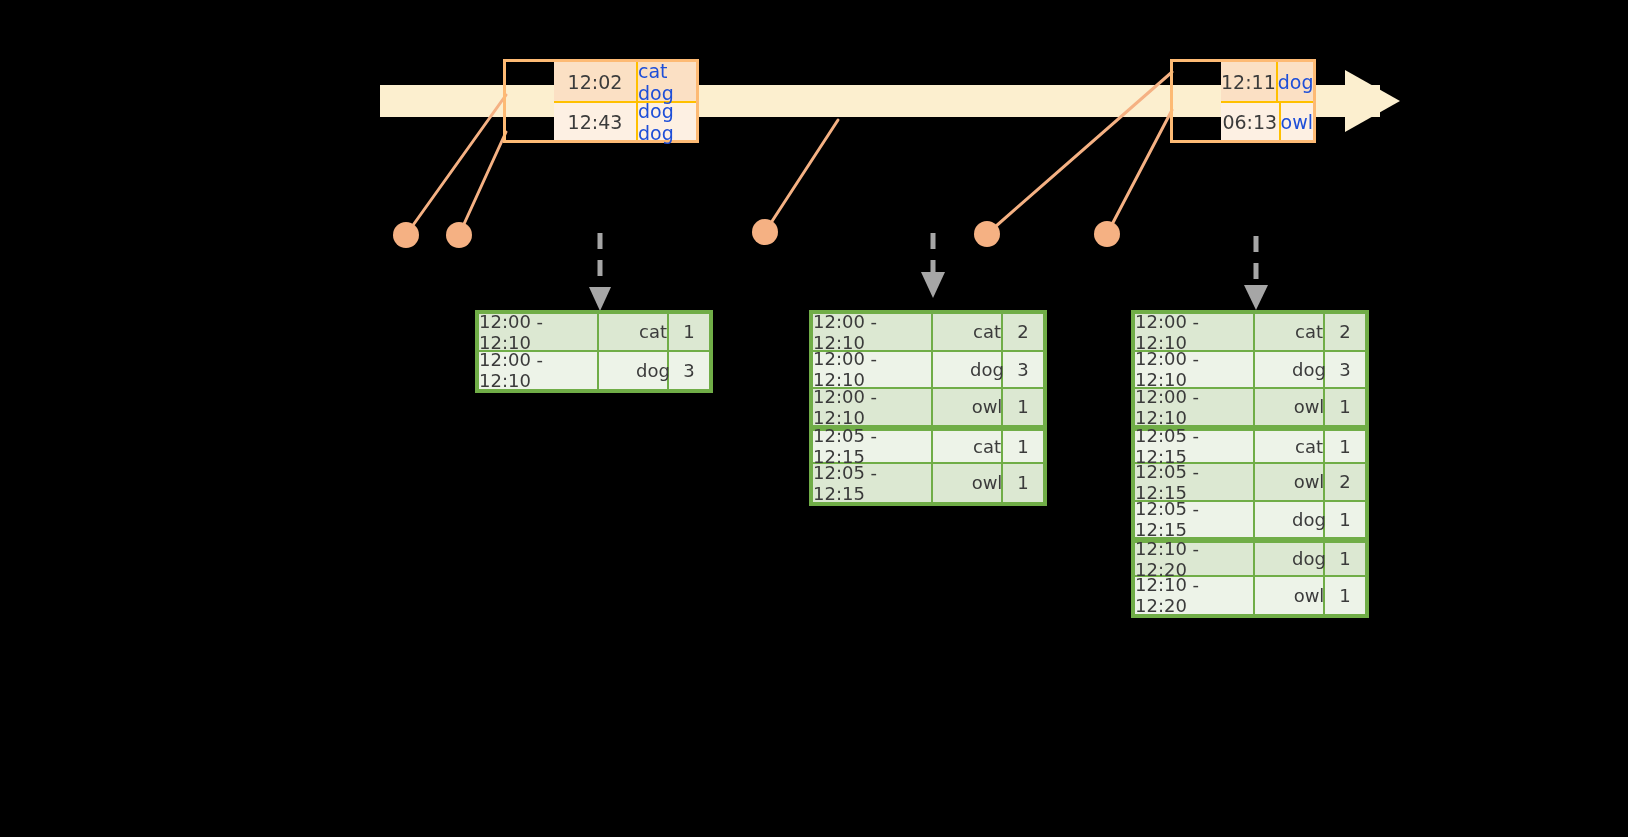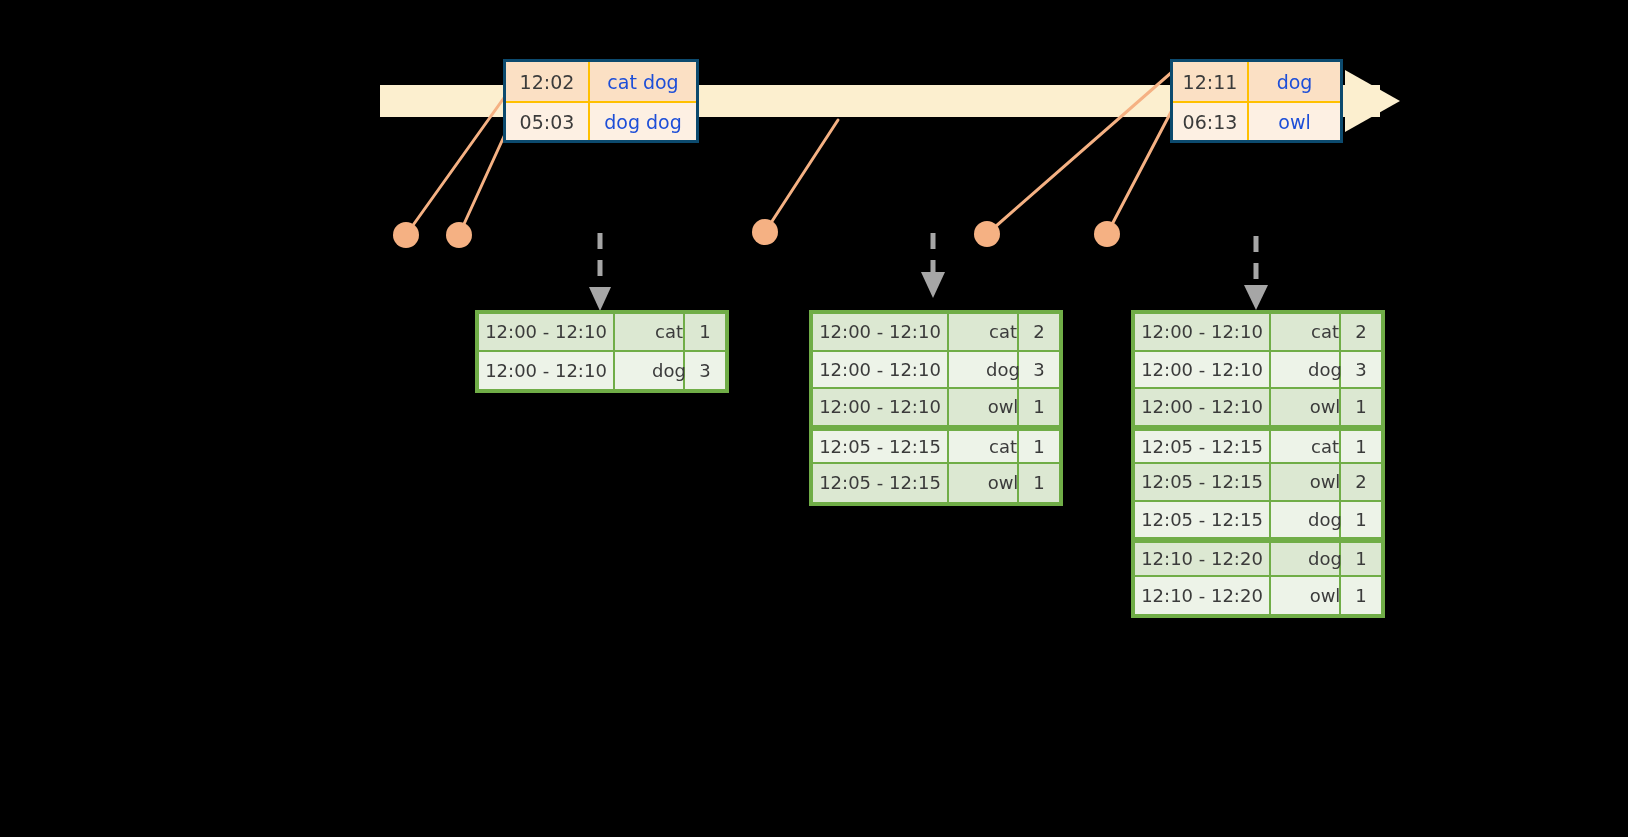--- a/index.html
+++ b/index.html
@@ -26,23 +26,24 @@
     position: absolute;
     left: 0; top: 0;
     width: 1628px;
     height: 837px;
     pointer-events: none;
   }
 
   
   .evt-group {
     position: absolute;
-    border: 3px solid #0c4a6e;
+    border: 3px solid #fdba74;
     box-sizing: border-box;
     z-index: 5;
+    padding-left: 48px;
   }
   .evt-row {
     display: flex;
     height: 39px;
     box-sizing: border-box;
   }
   .evt-row + .evt-row { border-top: 2px solid #FFC000; }
   .evt-row.shade-a { background: #FBE0C4; }
   .evt-row.shade-b { background: #FDF0E3; }
   .evt-time {
@@ -84,21 +85,21 @@
     align-items: center;
     justify-content: center;
     font-size: 18px;
     color: #3B3B3B;
     border-right: 2px solid #70AD47;
     border-bottom: 2px solid #70AD47;
     box-sizing: border-box;
   }
   .res-cell:last-child { border-right: none; }
   .res-row:last-child .res-cell { border-bottom: none; }
-  .c-window { width: 136px; }
+  .c-window { width: 120px; }
   .c-word   { width: 70px; padding-left: 40px; }
   .c-count  { width: 40px; }
 </style>
 </head>
 <body>
 
 <div id="stage">
 
   <svg class="layer" viewBox="0 0 1628 837" xmlns="http://www.w3.org/2000/svg">
 
@@ -138,27 +139,27 @@
       </g>
     </g>
   </svg>
 
   <div class="evt-group" style="left:503px; top:59px; width:196px;">
     <div class="evt-row shade-a">
       <span class="evt-time" style="width:84px;">12:02</span>
       <span class="evt-words">cat dog</span>
     </div>
     <div class="evt-row shade-b">
-      <span class="evt-time" style="width:84px;">05:03</span>
+      <span class="evt-time" style="width:84px;">12:43</span>
       <span class="evt-words">dog dog</span>
     </div>
   </div>
 
 
-  <div class="evt-group" style="left:1170px; top:59px; width:173px;">
+  <div class="evt-group" style="left:1170px; top:59px; width:146px;">
     <div class="evt-row shade-a">
       <span class="evt-time" style="width:76px;">12:11</span>
       <span class="evt-words">dog</span>
     </div>
     <div class="evt-row shade-b">
       <span class="evt-time" style="width:76px;">06:13</span>
       <span class="evt-words">owl</span>
     </div>
   </div>
 

